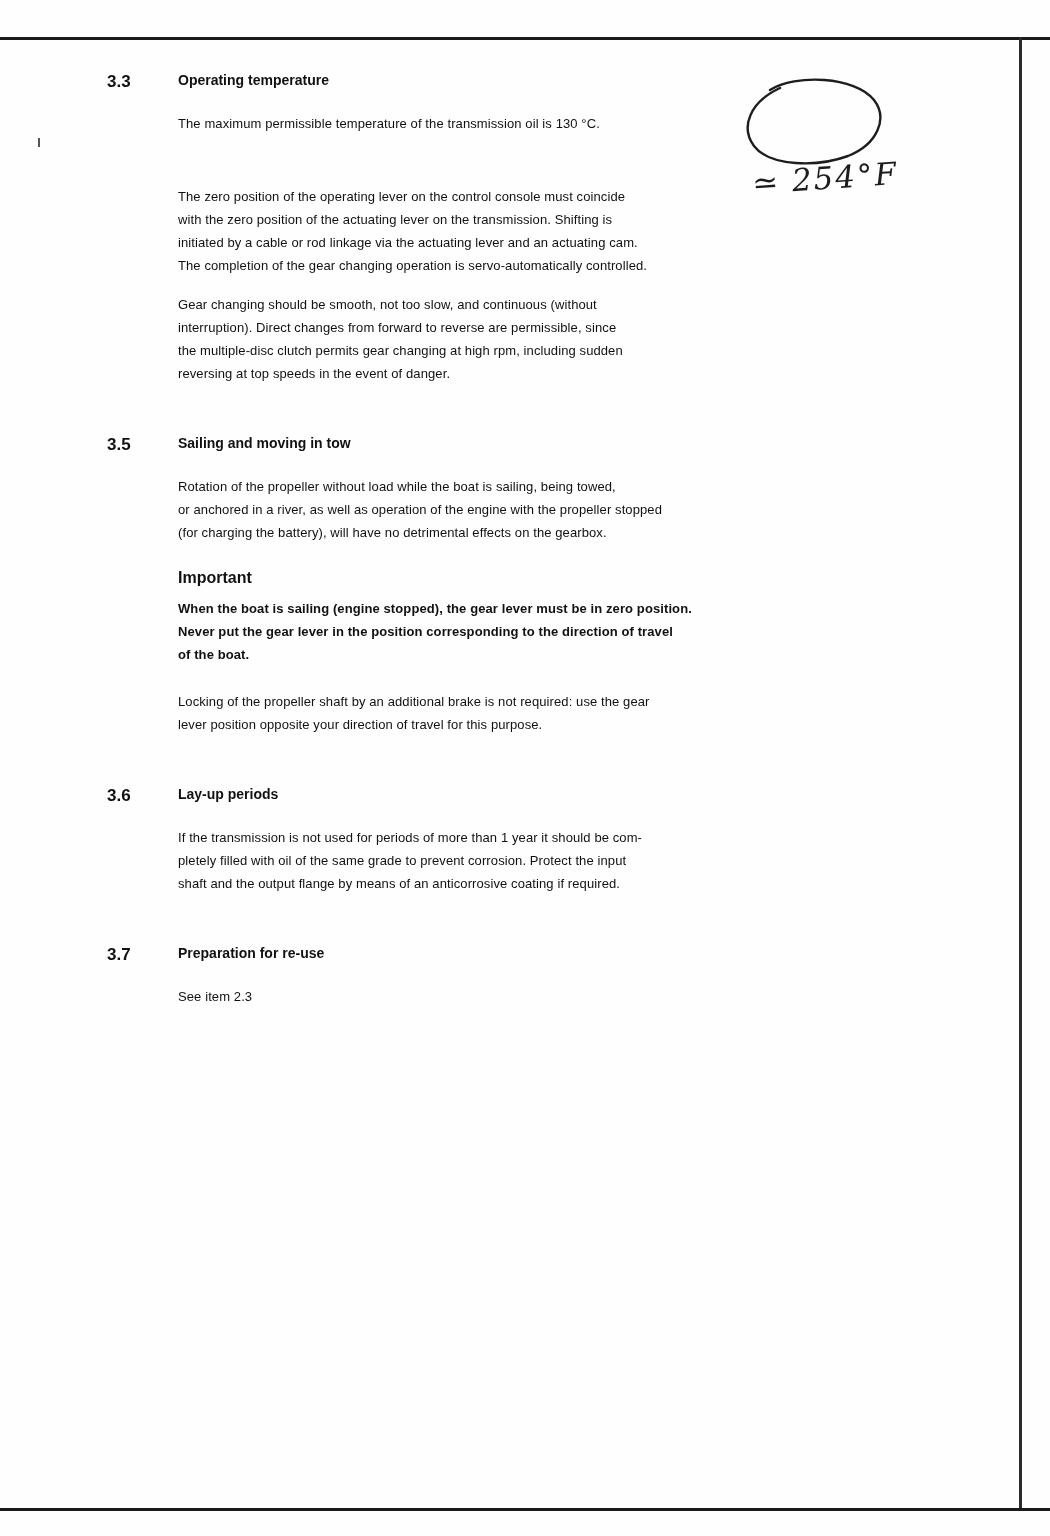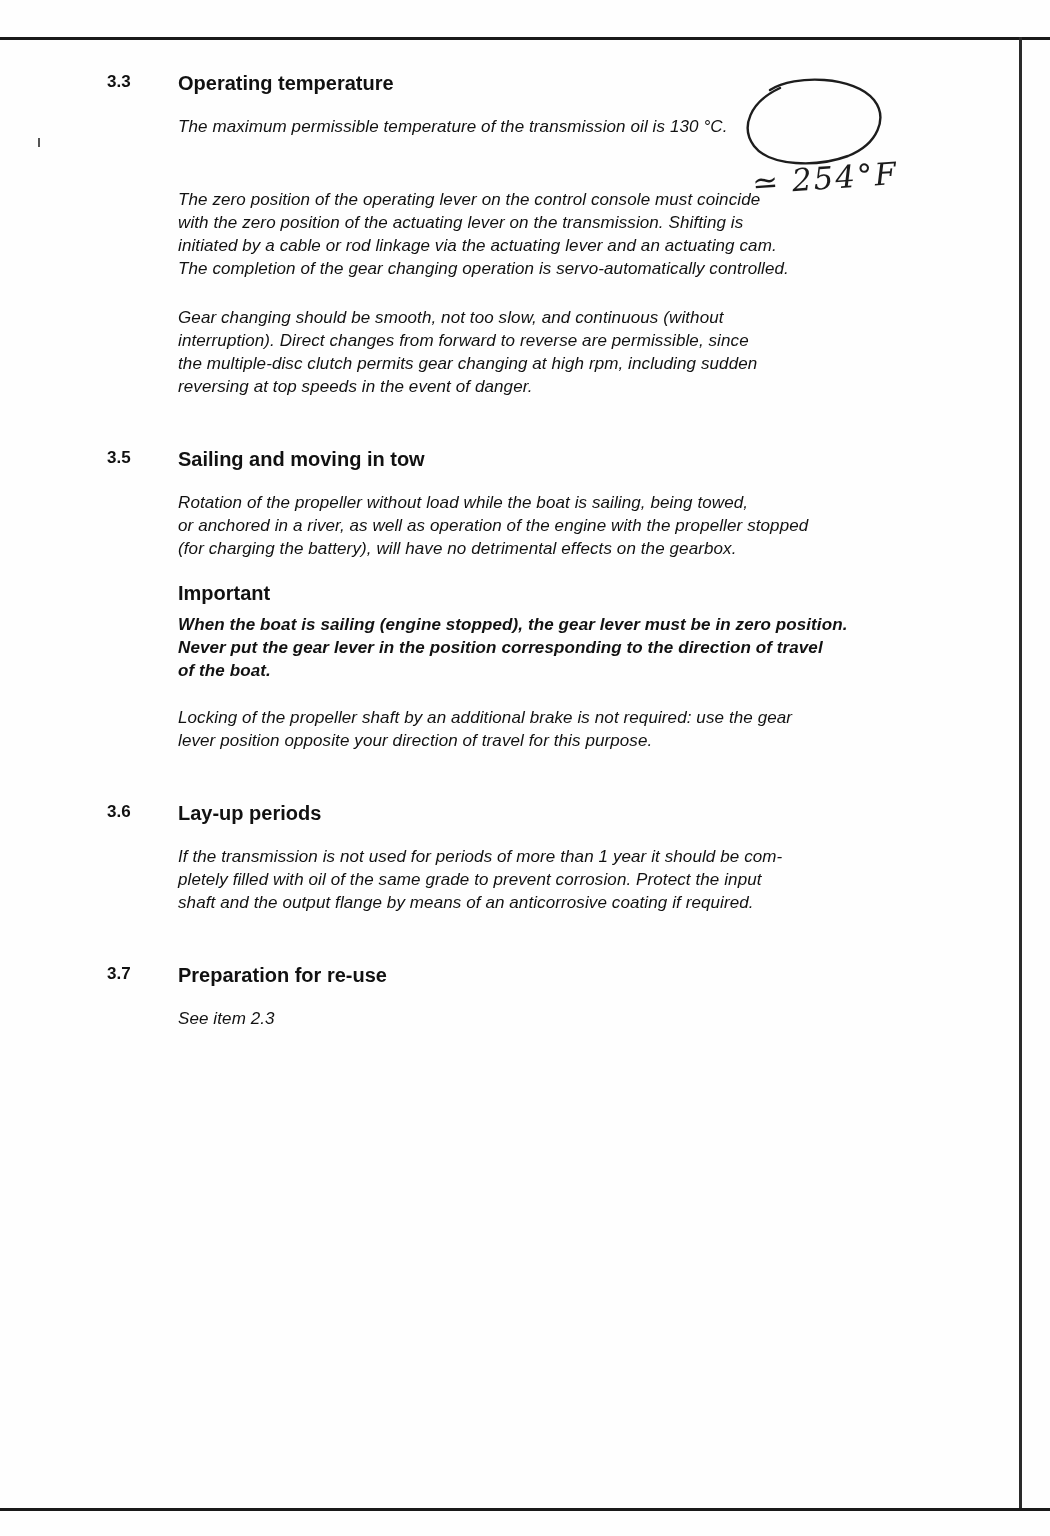--- a/index.html
+++ b/index.html
@@ -36,38 +36,37 @@
   }
 
   .sec + .sec { margin-top: 50px; }
 
   .sec-head { display: flex; align-items: flex-start; margin-bottom: 20px; }
   .sec-num {
     width: 71px; flex: 0 0 71px;
     font-size: 17px; font-weight: bold;
   }
   .sec-title {
-    font-size: 20px; font-weight: bold;
+    font-size: 14px; font-weight: bold;
     font-family: "Liberation Sans", sans-serif;
   }
 
   .para {
     margin-left: 71px;
-    font-size: 17px;
+    font-size: 13px;
     line-height: 23px;
     white-space: pre-line;
     letter-spacing: 0.1px;
-    font-style: italic;
   }
-  .para + .para { margin-top: 26px; }
+  .para + .para { margin-top: 16px; }
 
   .important-label {
     margin-left: 71px;
     margin-top: 22px;
-    font-size: 20px;
+    font-size: 16px;
     font-weight: bold;
     line-height: 23px;
   }
   .para.bold { font-weight: bold; margin-top: 8px; }
   .para.closing { margin-top: 24px; }
 
   
   .annotation-layer {
     position: absolute; left: 0; top: 0;
     width: 1050px; height: 1536px;

